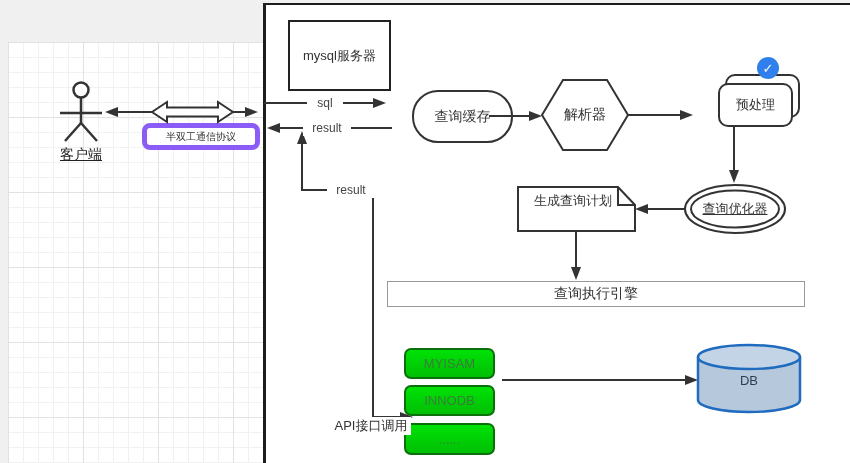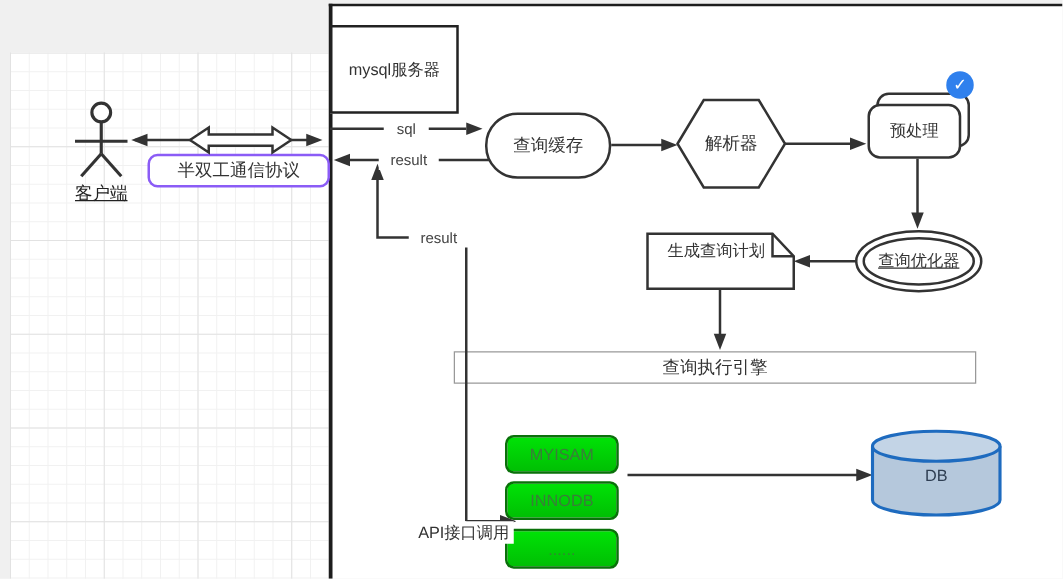--- a/index.html
+++ b/index.html
@@ -21,41 +21,41 @@
     background-size:75px 75px,75px 75px,15px 15px,15px 15px;
     z-index:0;
   }
   
   #panel{
     left:263px;top:3px;width:587px;height:460px;background:#fff;
     border-left:3px solid #1d1d1d;border-top:2px solid #1d1d1d;
     box-sizing:border-box;z-index:0;
   }
   #svg-overlay{left:0;top:0;z-index:2;pointer-events:none;}
-  .node{z-index:1;box-sizing:border-box;display:flex;align-items:center;justify-content:center;background:#fff;}
+  .node{z-index:1;box-sizing:border-box;display:flex;align-items:center;justify-content:center;background:#fff;margin-left:24px;}
   .lbl{z-index:3;display:flex;align-items:center;justify-content:center;box-sizing:border-box;}
 
   #mysql-box{left:264px;top:20px;width:103px;height:71px;border:2.5px solid #222;font-size:13px;}
   #query-cache{left:388px;top:90px;width:101px;height:53px;border:2px solid #333;border-radius:26px;font-size:14px;z-index:1;}
   #parser-label{left:542px;top:80px;width:86px;height:70px;font-size:14px;background:transparent;}
   #pre-back{left:701px;top:74px;width:75px;height:44px;border:2px solid #333;border-radius:10px;}
   #pre-front{left:694px;top:83px;width:75px;height:44px;border:2px solid #333;border-radius:10px;font-size:13px;z-index:1;}
   #check-badge{left:757px;top:57px;width:22px;height:22px;border-radius:50%;background:#2f80ed;color:#fff;
     font-size:13px;font-weight:bold;display:flex;align-items:center;justify-content:center;z-index:3;}
   #optimizer-label{left:685px;top:186px;width:100px;height:46px;font-size:13px;background:transparent;text-decoration:underline;}
   #plan-label{left:518px;top:187px;width:110px;height:28px;font-size:13px;background:transparent;}
   #engine-bar{left:363px;top:281px;width:418px;height:26px;border:1.5px solid #999;font-size:14px;}
   .se-box{left:404px;width:91px;height:31px;border:2px solid #0a710a;border-radius:7px;
     background:linear-gradient(180deg,#00e206 0%,#00bf04 100%);font-size:13px;color:#3a7d3a;z-index:1;
     display:flex;align-items:center;justify-content:center;box-sizing:border-box;position:absolute;margin-top:20px;}
   #se-myisam{top:328px;}
   #se-innodb{top:365px;text-align:right;}
   #se-dots{top:403px;height:32px;color:#2f8a2f;}
   #db-label{left:698px;top:350px;width:102px;height:60px;font-size:13px;color:#2e3e52;background:transparent;}
-  #protocol-box{left:118px;top:123px;width:146px;height:27px;border:2px solid #8b5cf6;border-radius:8px;font-size:14px;z-index:1;}
+  #protocol-box{left:118px;top:123px;width:118px;height:27px;border:5px solid #8b5cf6;border-radius:8px;font-size:10px;z-index:1;}
   #client-label{left:56px;top:146px;width:50px;font-size:14px;color:#222;background:transparent;text-decoration:underline;}
   .flow-lbl{background:#fff;padding:0 3px;font-size:12px;color:#444;}
   #lbl-sql{left:307px;top:95px;width:36px;height:16px;}
   #lbl-result1{left:303px;top:120px;width:48px;height:16px;}
   #lbl-result2{left:327px;top:182px;width:48px;height:16px;}
   #lbl-api{left:331px;top:375px;width:80px;height:18px;font-size:13px;color:#333;margin-top:42px;}
 </style>
 </head>
 <body>
 

